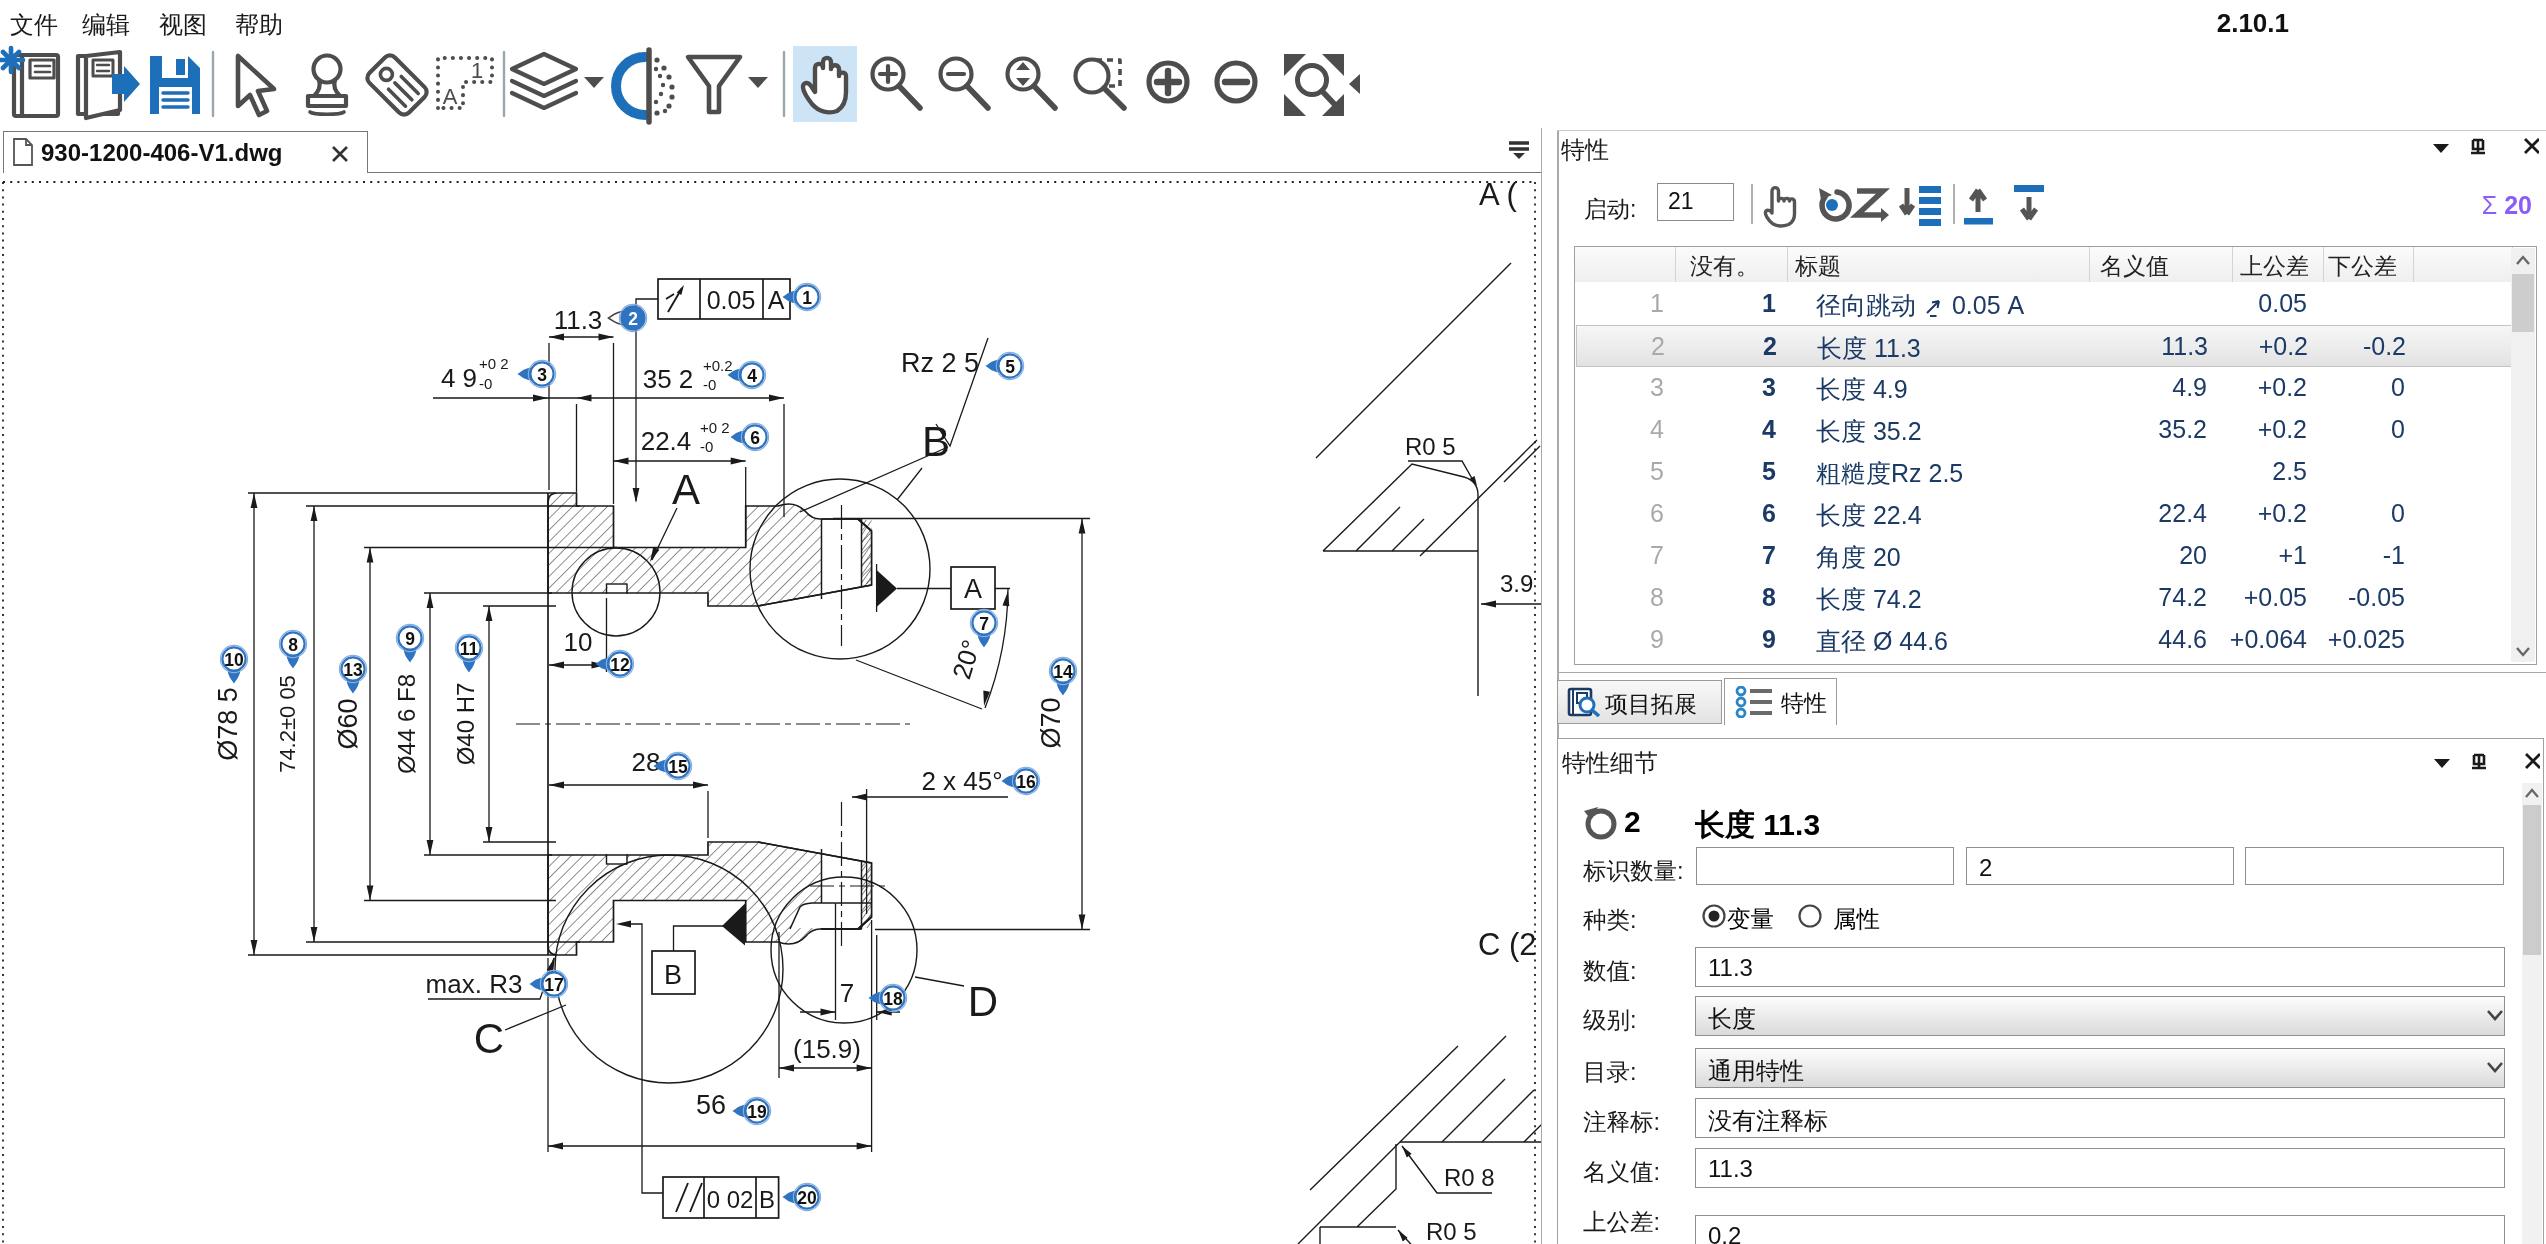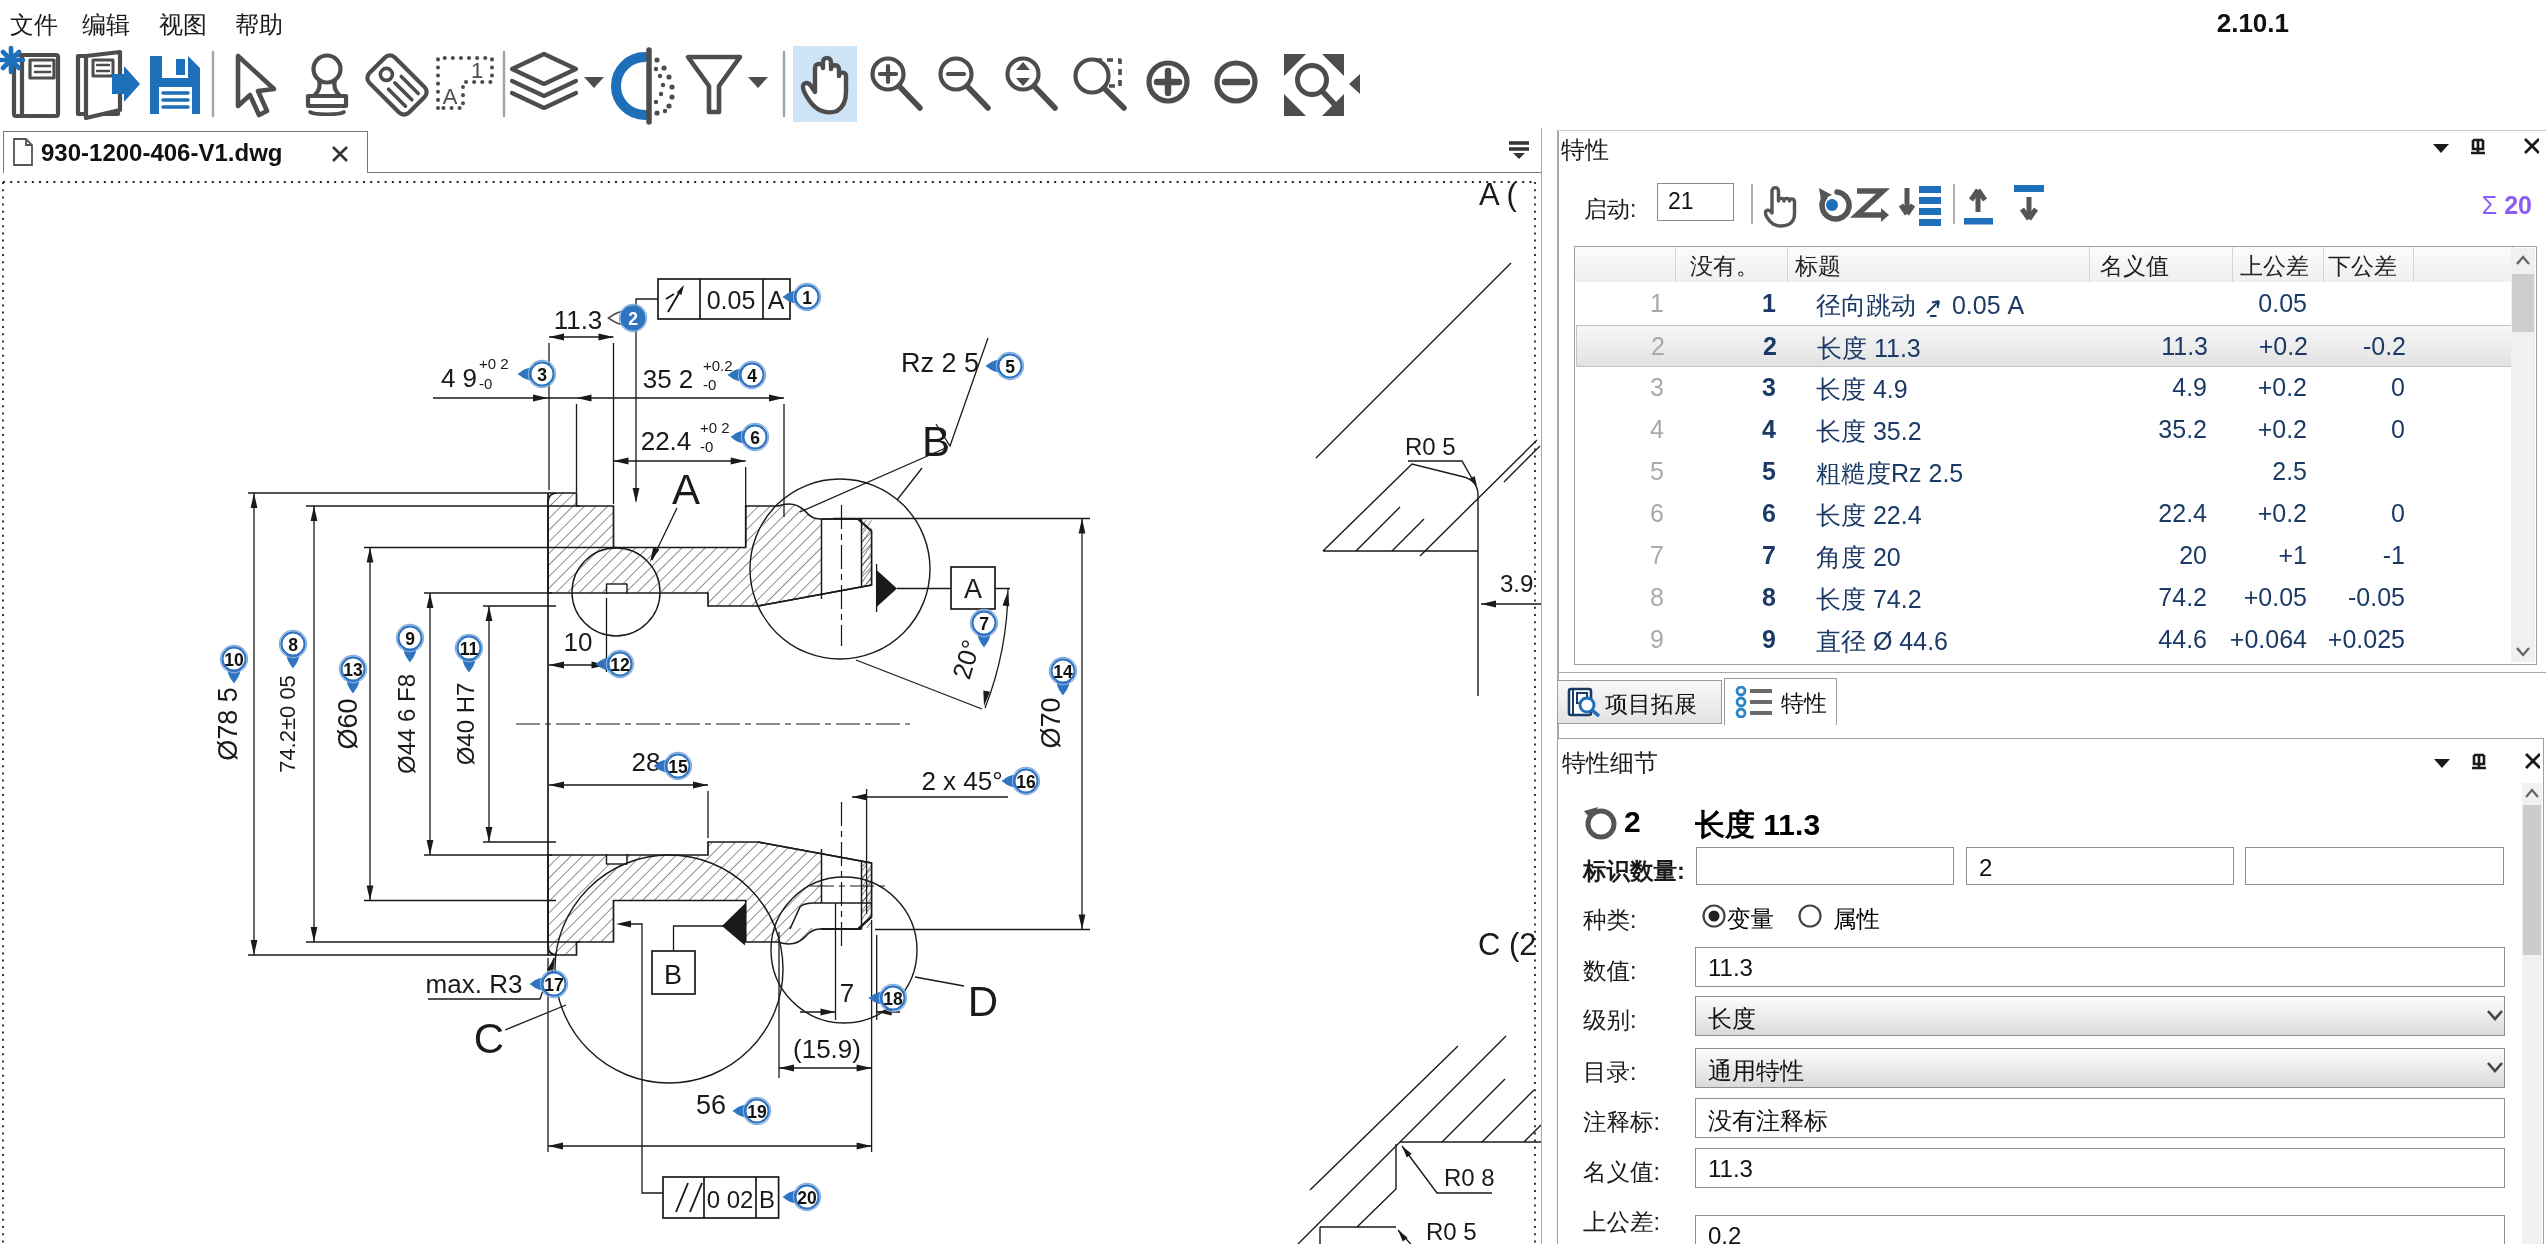--- a/index.html
+++ b/index.html
@@ -665,21 +665,21 @@
           <path d="M49 6 v13 M44 6 h10 M44 6 v9 h10 v-9 M42 19 h14"></path>
         </g>
       <path d="M96 5 L110 19 M110 5 L96 19" stroke="#1a1a1a" stroke-width="2.8"></path>
     </svg>
     <svg width="40" height="36" style="position:absolute;left:22px;top:66px;" viewBox="0 0 40 36">
       <path d="M4 6 L18 2 L12 16 Z" fill="#555"></path>
       <circle cx="21" cy="19" r="13" fill="#fff" stroke="#555" stroke-width="5"></circle>
     </svg>
     <span style="position:absolute;left:66px;top:66px;font-size:30px;font-weight:bold;">2</span>
     <span style="position:absolute;left:137px;top:66px;font-size:30px;font-weight:bold;">长度 11.3</span>
-    <span class="flabel" style="top:116px;font-weight:bold;">标识数量:</span>
+    <span class="flabel" style="top:116px;">标识数量:</span>
     <div class="fbox" style="left:138px;top:108px;width:258px;height:38px;"></div>
     <div class="fbox" style="left:408px;top:108px;width:268px;height:38px;">2</div>
     <div class="fbox" style="left:687px;top:108px;width:259px;height:38px;"></div>
     <span class="flabel" style="top:165px;">种类:</span>
     <svg width="300" height="26" style="position:absolute;left:144px;top:164px;" viewBox="0 0 300 26">
       <circle cx="12" cy="13" r="10.5" fill="#fff" stroke="#444" stroke-width="2.2"></circle>
       <circle cx="12" cy="13" r="5.5" fill="#222"></circle>
       <circle cx="108" cy="13" r="10.5" fill="#fff" stroke="#444" stroke-width="2.2"></circle>
     </svg>
     <span style="position:absolute;left:163px;top:164px;font-size:23.5px;margin-left:6px;">变量</span>

